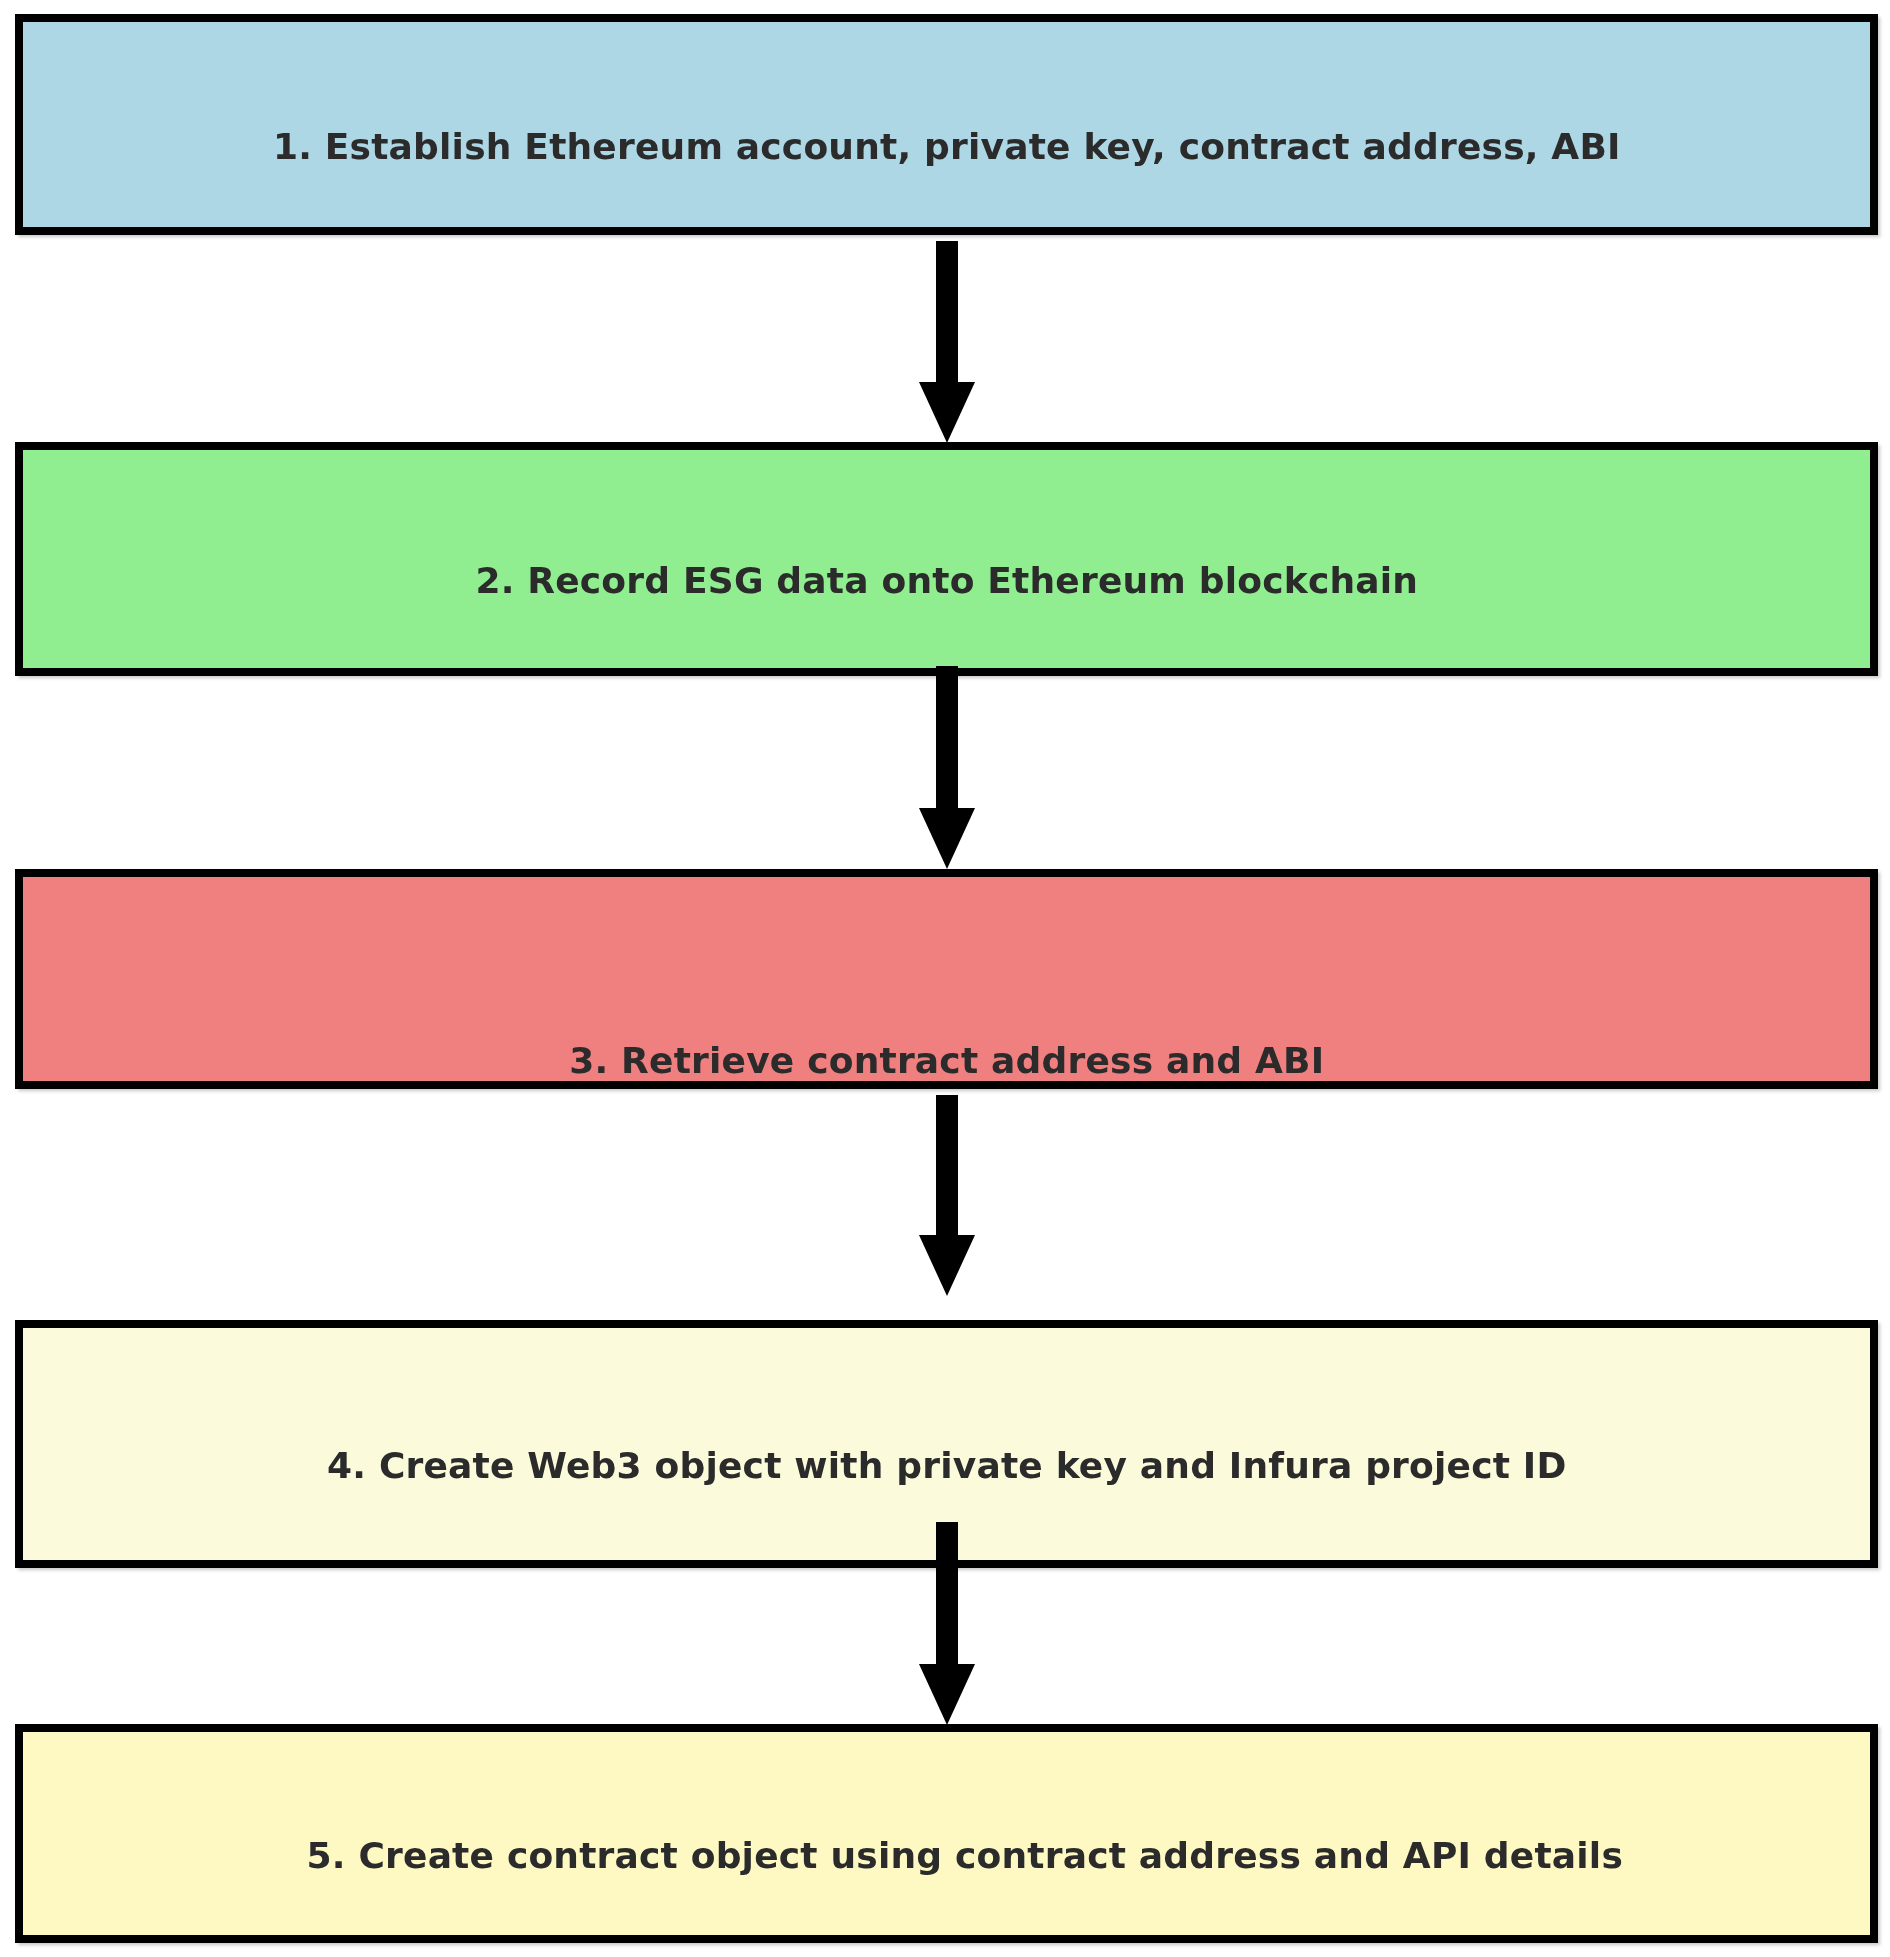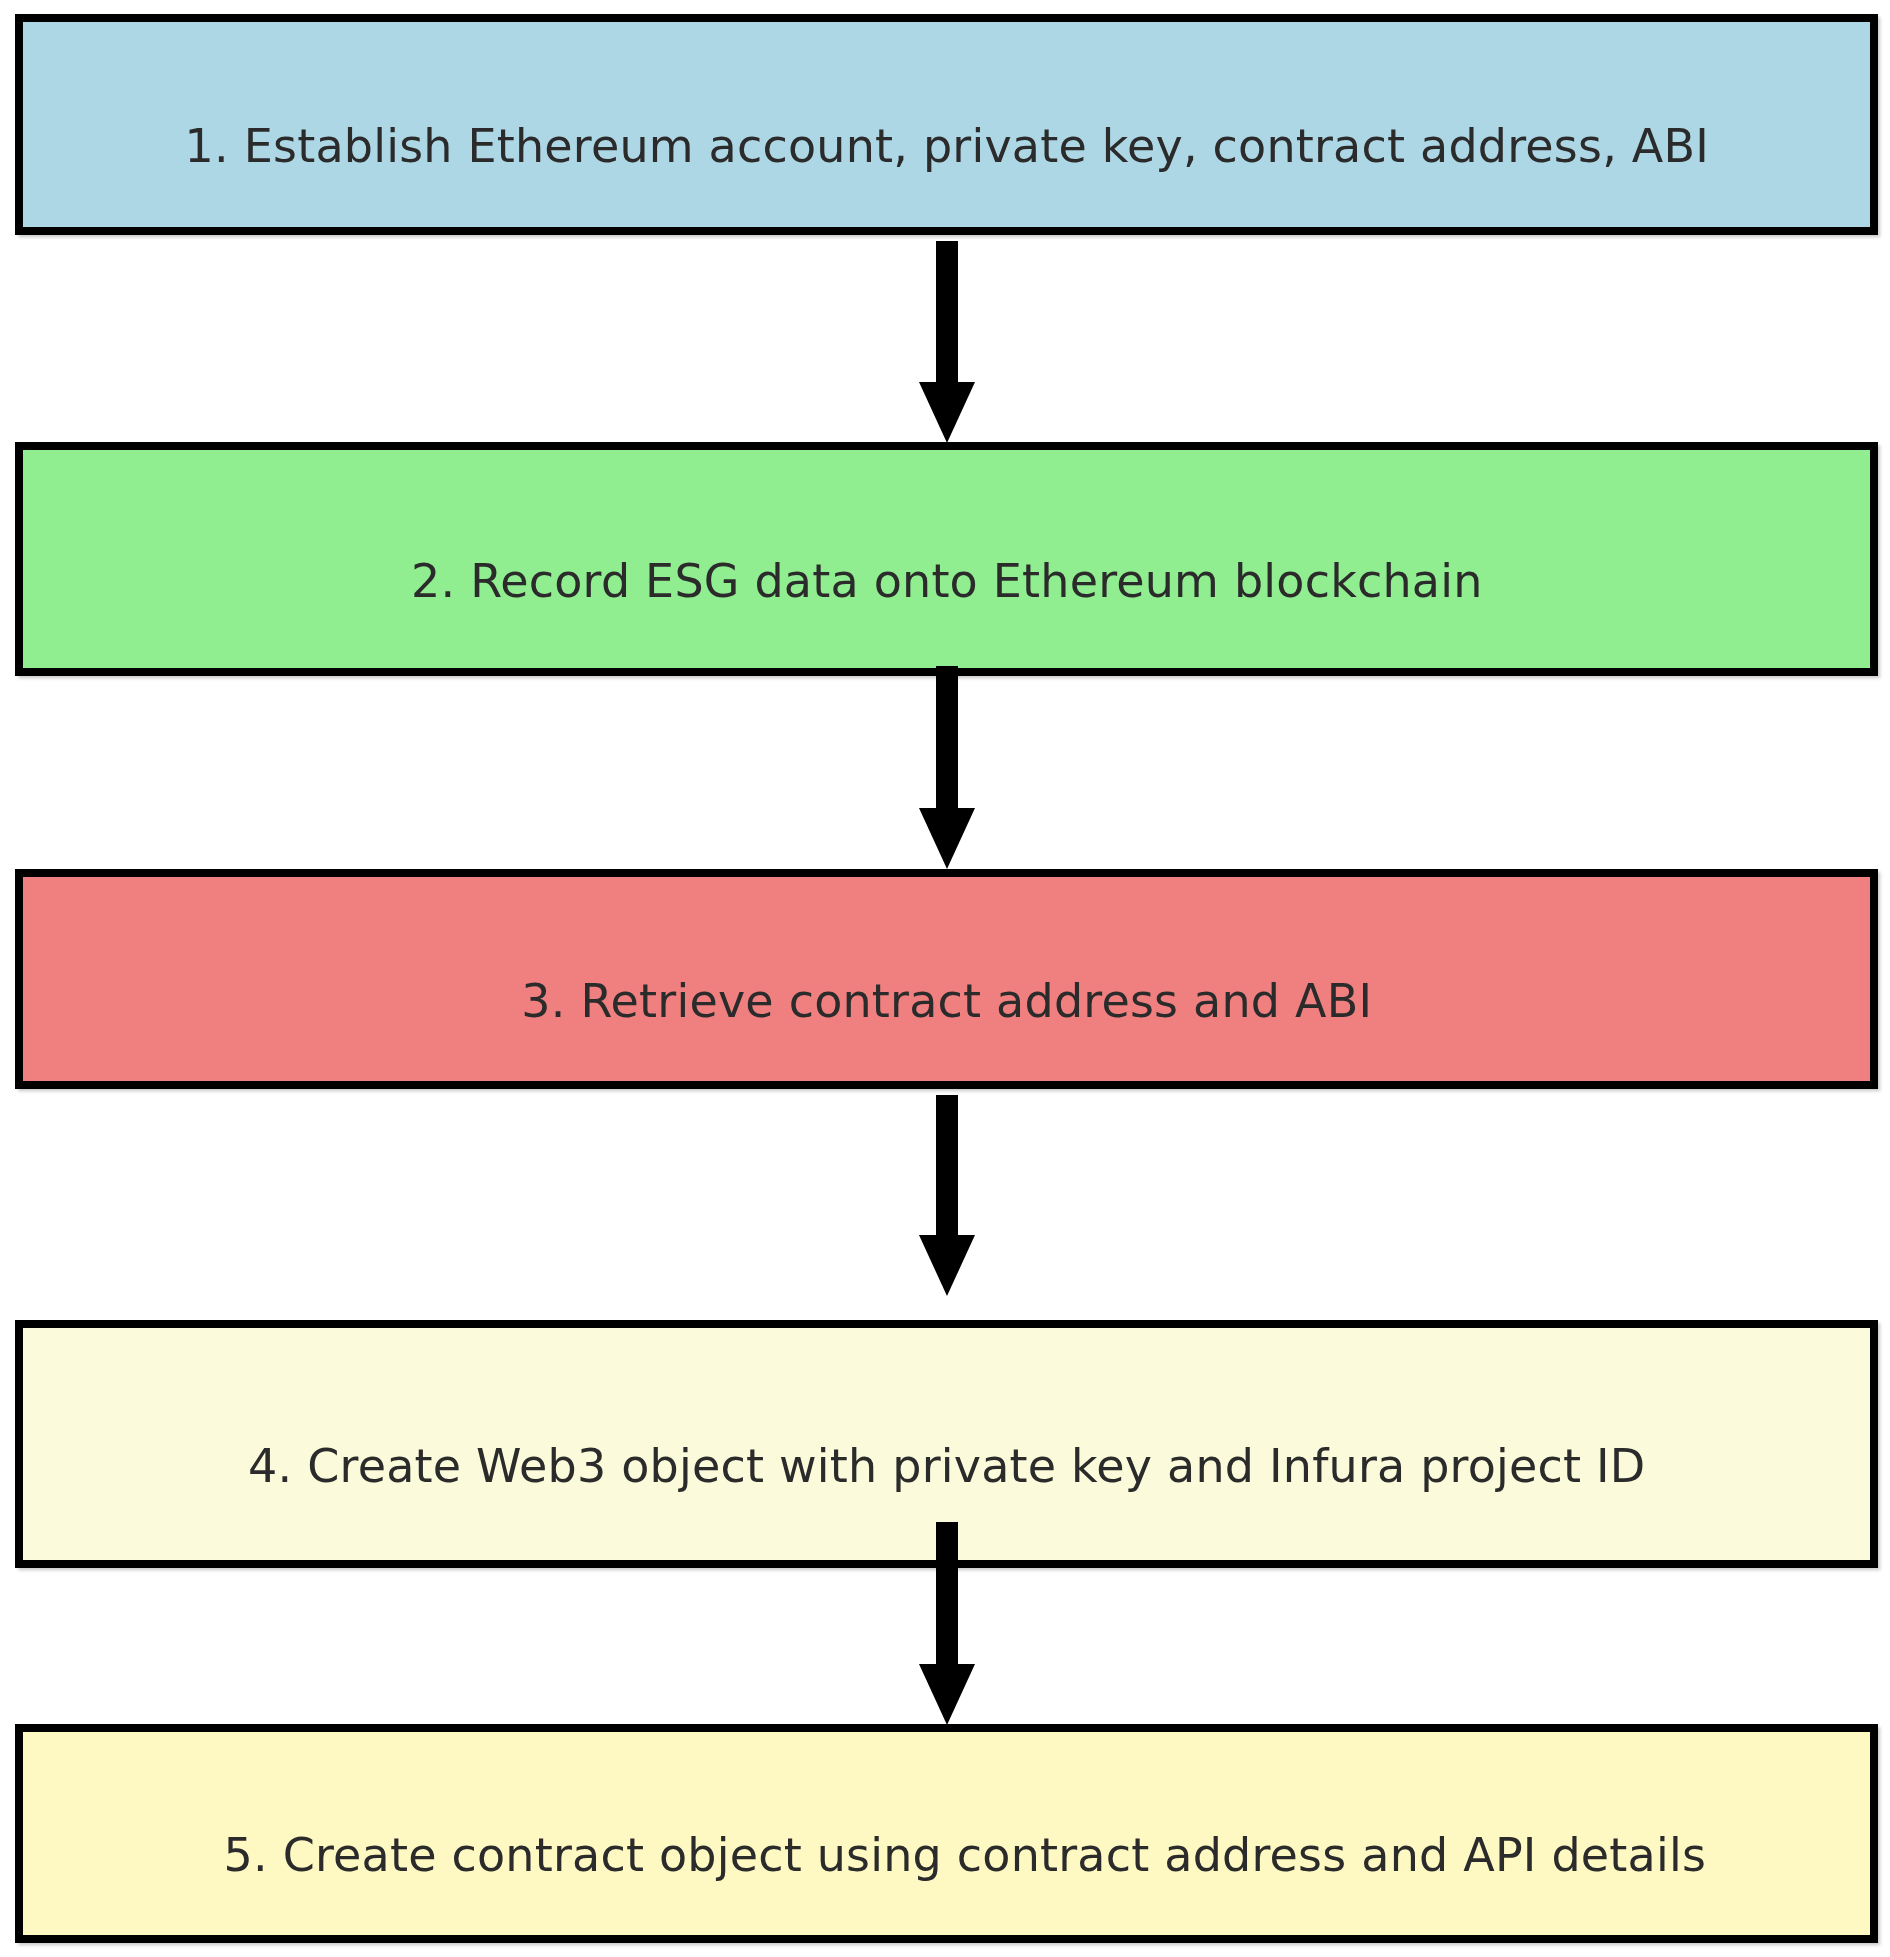--- a/index.html
+++ b/index.html
@@ -24,32 +24,32 @@
     left: 15.3px;
     width: 1863px;
     box-sizing: border-box;
     border: 8.5px solid #000000;
     display: flex;
     align-items: center;
     justify-content: center;
     box-shadow: 2.5px 2.5px 3.4px rgba(0,0,0,0.22);
   }
   .node-label {
-    font-size: 46px;
+    font-size: 36px;
     color: #2b2b2b;
     line-height: 1.15;
     text-align: center;
     letter-spacing: 0.2px;
     white-space: nowrap;
-    font-weight: 400;
+    font-weight: 700;
     margin-top: 44px;
   }
   .node-1 { top: 14.4px;   height: 221px; background: #aed7e6; }
   .node-2 { top: 442px;  height: 234px; background: #90ee90; }
-  .node-3 { top: 869px; height: 220px; background: #f0807f; }
+  .node-3 { top: 869px; height: 220px; background: #f0807f; align-items: flex-end; }
   .node-4 { top: 1320px; height: 248px; background: #fbfbdb; }
   .node-5 { top: 1724px; height: 219px; background: #ffb6c1; }
 
   .edge {
     position: absolute;
     left: 936px;
     width: 22px;
   }
   .edge .shaft {
     position: absolute;

